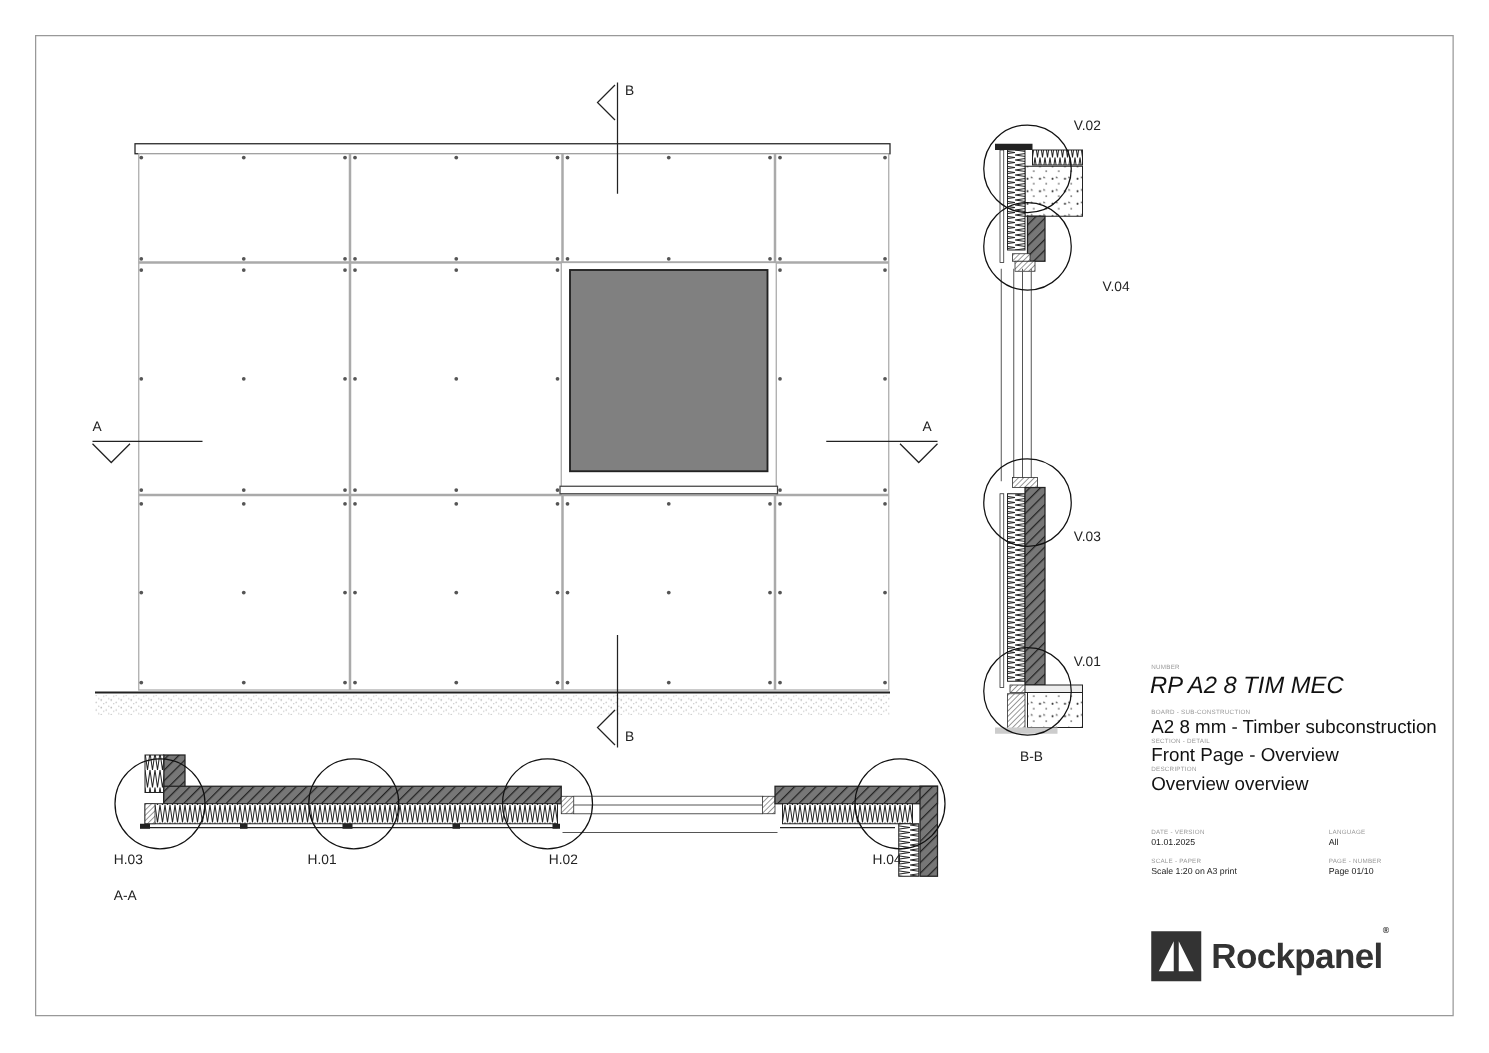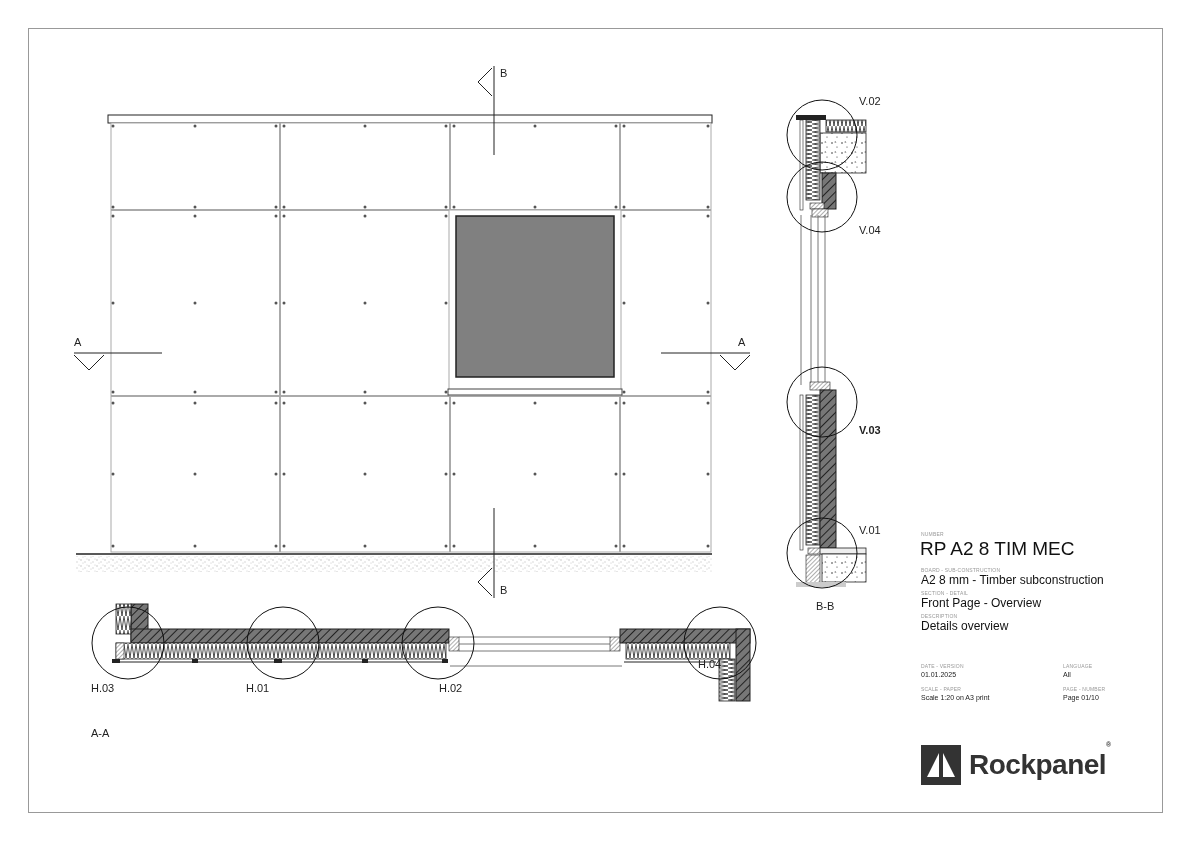--- a/index.html
+++ b/index.html
@@ -2,21 +2,21 @@
 <html><head>
 <meta charset="utf-8">
 <style>
   html,body{margin:0;padding:0;background:#fff;}
   body{width:1191px;height:842px;position:relative;overflow:hidden;font-family:"Liberation Sans",sans-serif;color:#111;}
   .frame{position:absolute;left:28px;top:28px;width:1135px;height:785px;border:1px solid #999;box-sizing:border-box;}
   svg.drawing{position:absolute;left:0;top:0;}
   .lbl{position:absolute;font-size:11px;color:#222;white-space:nowrap;}
   .tb-cap{position:absolute;font-size:5px;color:#999;letter-spacing:0.2px;text-transform:uppercase;white-space:nowrap;}
   .tb-big{position:absolute;font-size:19px;color:#111;white-space:nowrap;}
-  .tb-mid{position:absolute;font-size:12px;color:#111;white-space:nowrap;}
+  .tb-mid{position:absolute;font-size:15px;color:#111;white-space:nowrap;}
   .tb-sm{position:absolute;font-size:7px;color:#222;white-space:nowrap;}
   .logo{position:absolute;left:921px;top:744px;height:42px;display:flex;align-items:center;}
   .logo-box{width:40px;height:40px;background:#333;position:relative;}
   .logo-text{font-weight:bold;font-size:28px;color:#333;margin-left:8px;letter-spacing:-0.5px;}
   .logo-reg{font-size:7px;vertical-align:top;position:relative;top:-8px;}
 </style>
 </head>
 <body>
 
 <div class="frame"></div>
@@ -253,40 +253,40 @@
   </g>
 
 </svg>
 
 <div class="lbl" style="left:74px;top:336px;">A</div>
 <div class="lbl" style="left:738px;top:336px;">A</div>
 <div class="lbl" style="left:500px;top:67px;">B</div>
 <div class="lbl" style="left:500px;top:584px;">B</div>
 
 <div class="lbl" style="left:859px;top:95px;">V.02</div>
-<div class="lbl" style="left:859px;top:224px;text-align:center;">V.04</div>
-<div class="lbl" style="left:859px;top:424px;font-weight:bold;">V.03</div>
+<div class="lbl" style="left:882px;top:224px;text-align:center;">V.04</div>
+<div class="lbl" style="left:859px;top:424px;">V.03</div>
 <div class="lbl" style="left:859px;top:524px;">V.01</div>
 <div class="lbl" style="left:796px;top:600px;margin-left:20px;">B-B</div>
 
 <div class="lbl" style="left:91px;top:682px;text-align:center;">H.03</div>
 <div class="lbl" style="left:246px;top:682px;">H.01</div>
 <div class="lbl" style="left:403px;top:682px;margin-left:36px;">H.02</div>
-<div class="lbl" style="left:660px;top:658px;padding-left:38px;">H.04</div>
-<div class="lbl" style="left:91px;top:727px;text-align:center;">A-A</div>
+<div class="lbl" style="left:660px;top:682px;padding-left:38px;">H.04</div>
+<div class="lbl" style="left:91px;top:711px;text-align:center;">A-A</div>
 
 <div>
   <div class="tb-cap" style="left:921px;top:531px;">NUMBER</div>
-  <div class="tb-big" style="left:920px;top:538px;">RP A2 8 TIM MEC</div>
+  <div class="tb-big" style="left:920px;top:538px;font-style:italic;">RP A2 8 TIM MEC</div>
   <div class="tb-cap" style="left:921px;top:567px;">BOARD - SUB-CONSTRUCTION</div>
   <div class="tb-mid" style="left:921px;top:573px;">A2 8 mm - Timber subconstruction</div>
   <div class="tb-cap" style="left:921px;top:590px;">SECTION - DETAIL</div>
   <div class="tb-mid" style="left:921px;top:596px;">Front Page - Overview</div>
   <div class="tb-cap" style="left:921px;top:613px;">DESCRIPTION</div>
-  <div class="tb-mid" style="left:921px;top:619px;">Details overview</div>
+  <div class="tb-mid" style="left:921px;top:619px;">Overview overview</div>
 
   <div class="tb-cap" style="left:921px;top:663px;">DATE - VERSION</div>
   <div class="tb-sm" style="left:921px;top:671px;">01.01.2025</div>
   <div class="tb-cap" style="left:1063px;top:663px;">LANGUAGE</div>
   <div class="tb-sm" style="left:1063px;top:671px;">All</div>
   <div class="tb-cap" style="left:921px;top:686px;">SCALE - PAPER</div>
   <div class="tb-sm" style="left:921px;top:694px;">Scale 1:20 on A3 print</div>
   <div class="tb-cap" style="left:1063px;top:686px;">PAGE - NUMBER</div>
   <div class="tb-sm" style="left:1063px;top:694px;">Page 01/10</div>
 </div>

